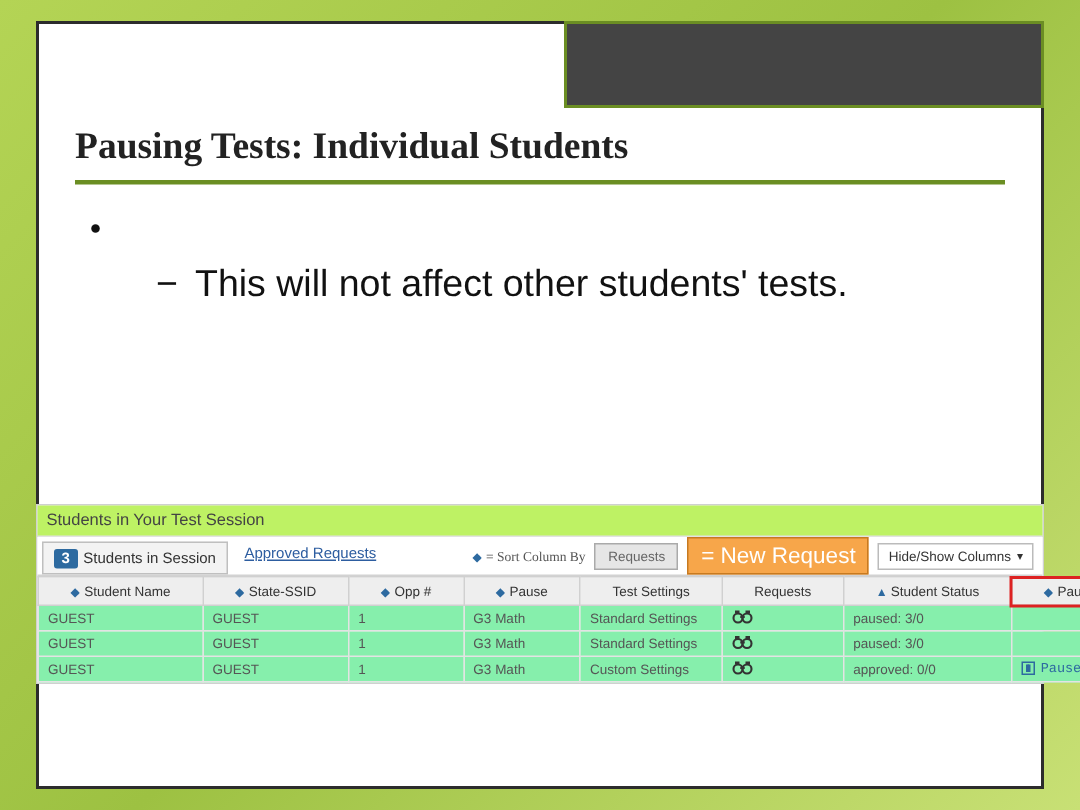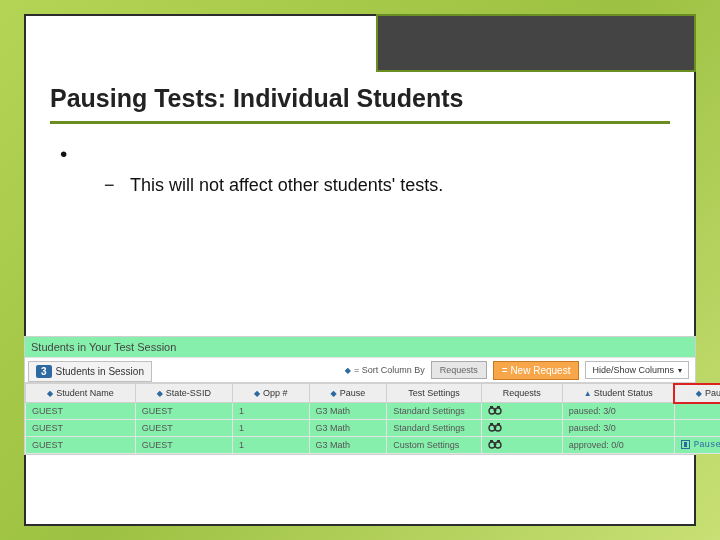--- a/index.html
+++ b/index.html
@@ -23,21 +23,21 @@
   .corner-box {
     position: absolute;
     top: -2px;
     right: -2px;
     width: 320px;
     height: 58px;
     background: #444444;
     border: 2px solid #6b8e23;
   }
   .title {
-    font-family: Liberation Sans, sans-serif;
+    font-family: Liberation Serif, serif;
     font-weight: bold;
     font-size: 25px;
     color: #222;
     padding: 68px 24px 6px 24px;
   }
   .title-underline {
     margin: 2px 24px 0 24px;
     border-bottom: 3px solid #6b8e23;
   }
   .body {
@@ -55,36 +55,36 @@
     text-align: left;
   }
   ul.bullets > li { margin-left: 28px; padding-left: 0; }
   ul.sub { list-style: none; margin-top: 6px; }
   ul.sub > li::before {
     content: "−";
     display: inline-block;
     width: 26px;
     margin-left: -26px;
   }
-  ul.sub > li { margin-left: 42px; font-size: 18px; }
+  ul.sub > li { margin-left: 42px; font-size: 25px; }
 
   
   .shot {
     position: absolute;
     left: -2px;
     right: -2px;
     top: 320px;
     background: #ffffff;
     border: 1px solid #d0d0d0;
     font-family: Tahoma, Arial, sans-serif;
     font-size: 10px;
     color: #333;
   }
   .shot-title {
-    background: #86efac;
+    background: #bef264;
     padding: 4px 6px;
     font-size: 11px;
     color: #444;
     border-bottom: 1px solid #e2e2e2;
   }
   .shot-toolbar {
     display: flex;
     align-items: stretch;
     background: #ffffff;
     border-bottom: 1px solid #d2d2d2;
@@ -113,34 +113,34 @@
     padding: 6px 8px;
     cursor: pointer;
   }
   .toolbar-right {
     margin-left: auto;
     display: flex;
     align-items: center;
     gap: 6px;
     padding-right: 6px;
   }
-  .sort-hint { color: #555; font-size: 9px; }
+  .sort-hint { color: #555; font-size: 9px; font-family: Liberation Serif, serif; }
   .btn-requests {
     background: #e6e6e6;
     border: 1px solid #aaa;
     padding: 3px 8px;
     font-size: 9px;
     color: #666;
   }
   .btn-new {
     background: #f7a64a;
     border: 1px solid #c77a20;
     color: #fff;
     padding: 3px 8px;
-    font-size: 10px;
+    font-size: 15px;
   }
   .hide-show {
     border: 1px solid #bbb;
     padding: 3px 6px;
     font-size: 9px;
     display: flex;
     align-items: center;
     gap: 4px;
   }
   .chev { font-size: 8px; }
@@ -215,20 +215,21 @@
     </ul>
   </div>
 
   <div class="shot">
     <div class="shot-title">Students in Your Test Session</div>
     <div class="shot-toolbar">
       <div class="tab active">
         <span class="count-badge">3</span>
         <span>Students in Session</span>
       </div>
+      <span class="approved-link">Approved Requests</span>
       <div class="toolbar-right">
         <span class="sort-hint">
           <span class="sort-dot">◆</span><span>= Sort Column By</span>
         </span>
         <span class="btn-requests">Requests</span>
         <span class="btn-new">= New Request</span>
         <span class="hide-show">
           <span>Hide/Show Columns</span>
           <span class="chev">▾</span>
         </span>

